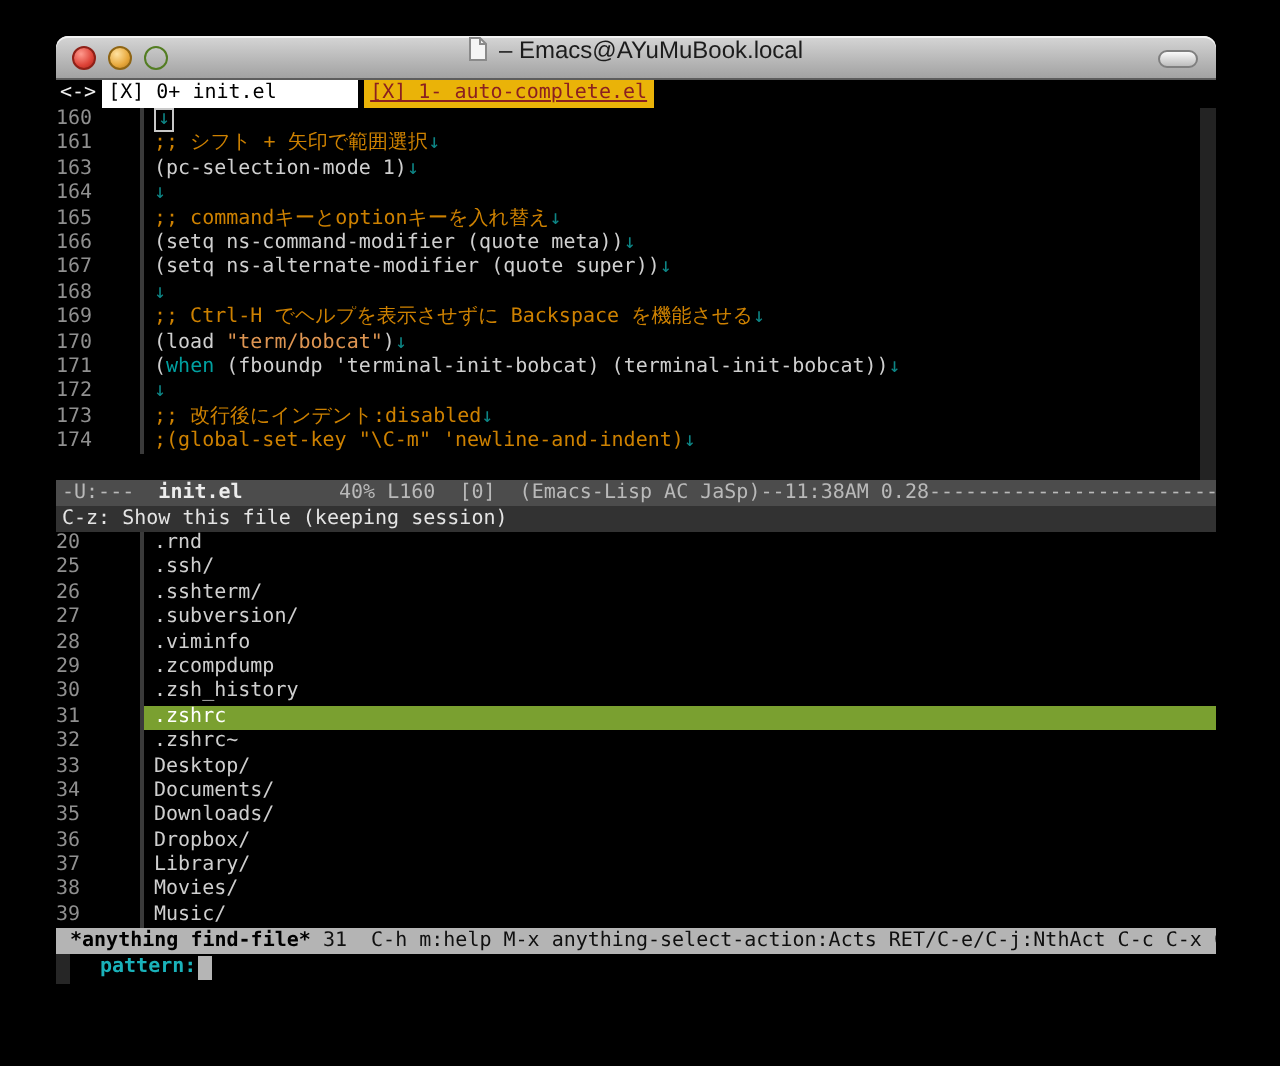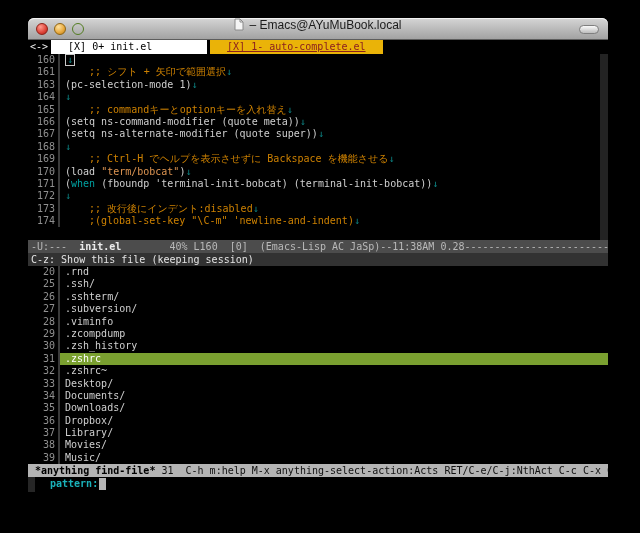--- a/index.html
+++ b/index.html
@@ -19,30 +19,30 @@
   .title-wrap{position:absolute;inset:0;display:flex;align-items:flex-start;justify-content:center;gap:5px;}
   .title-text{font-family:"Liberation Sans", sans-serif;font-size:12px;color:#1c1c1c;}
   .pill{position:absolute;right:9px;top:7px;width:20px;height:9px;border-radius:5px;
     background:linear-gradient(#fafafa,#bdbdbd);border:1px solid #7f7f7f;box-sizing:border-box;}
 
   
   .frame{position:relative;height:452px;background:#000;overflow:hidden;}
 
   .tabbar{display:flex;height:14px;background:#000;font-size:10px;line-height:14px;white-space:pre;}
   .tab-scroll{color:#f0f0f0;padding:0 2px;}
-  .tab{padding:0 17px;overflow:hidden;}
+  .tab{padding:0 3px;overflow:hidden;}
   .tab.active{background:#ffffff;color:#000;width:122px;margin-left:1px;}
   .tab.other{background:#eab308;color:#8b2020;text-decoration:underline;margin-left:3px;}
 
   .code-area{height:186px;overflow:hidden;}
   .crow{display:flex;height:12.4px;line-height:12.4px;font-size:10px;white-space:pre;overflow:hidden;}
-  .ln{width:27px;flex:none;text-align:right;padding-right:3px;border-right:2px solid #3a3a3a;
+  .ln{width:27px;flex:none;padding-right:15px;border-right:2px solid #3a3a3a;
       color:#909090;box-sizing:content-box;}
   .lc{flex:1;padding-left:5px;overflow:hidden;color:#cfcfcf;}
-  .cm{color:#cd8101;margin-left:24px;}
+  .cm{color:#cd8101;}
   .st{color:#de9552;}
   .kw{color:#00a0a0;}
   .df{color:#cfcfcf;}
   .ar{color:#0d8585;}
   .hcur{display:inline-block;border:1px solid #c8c8c8;height:10px;line-height:10px;padding:0 1px;}
 
   .modeline1{height:13px;line-height:13px;font-size:10px;background:#4c4c4c;color:#b9b9b9;
     white-space:pre;overflow:hidden;padding-left:3px;}
   .ml-buffer{font-weight:bold;color:#ececec;}
 

